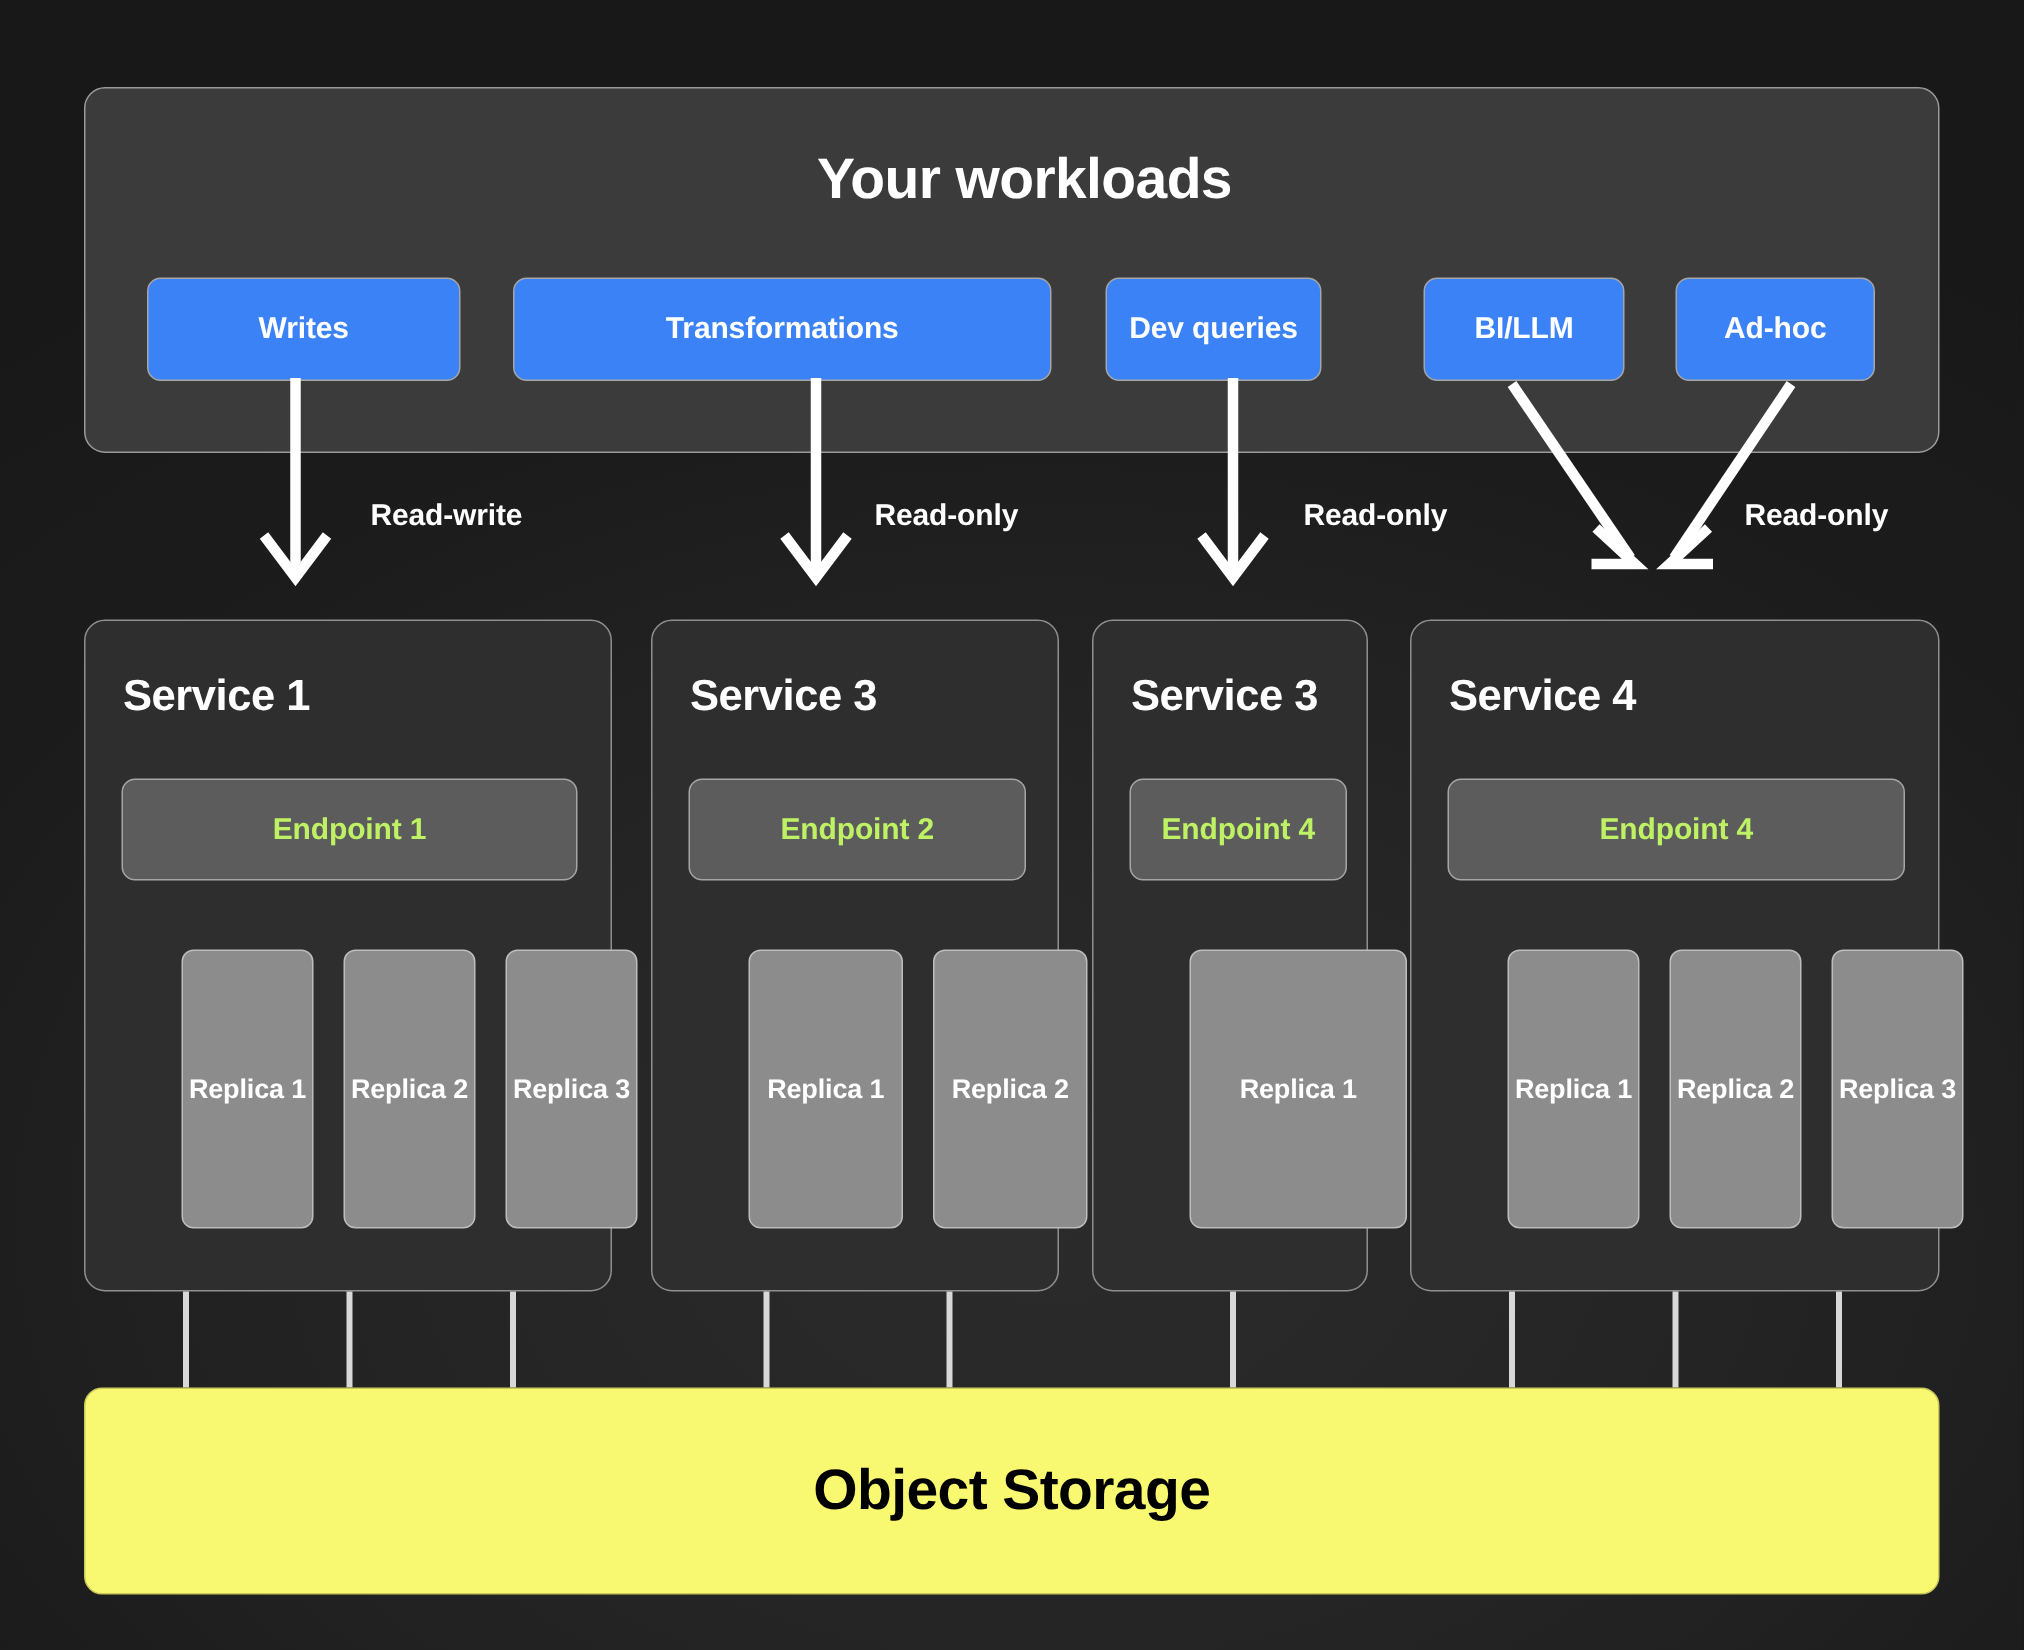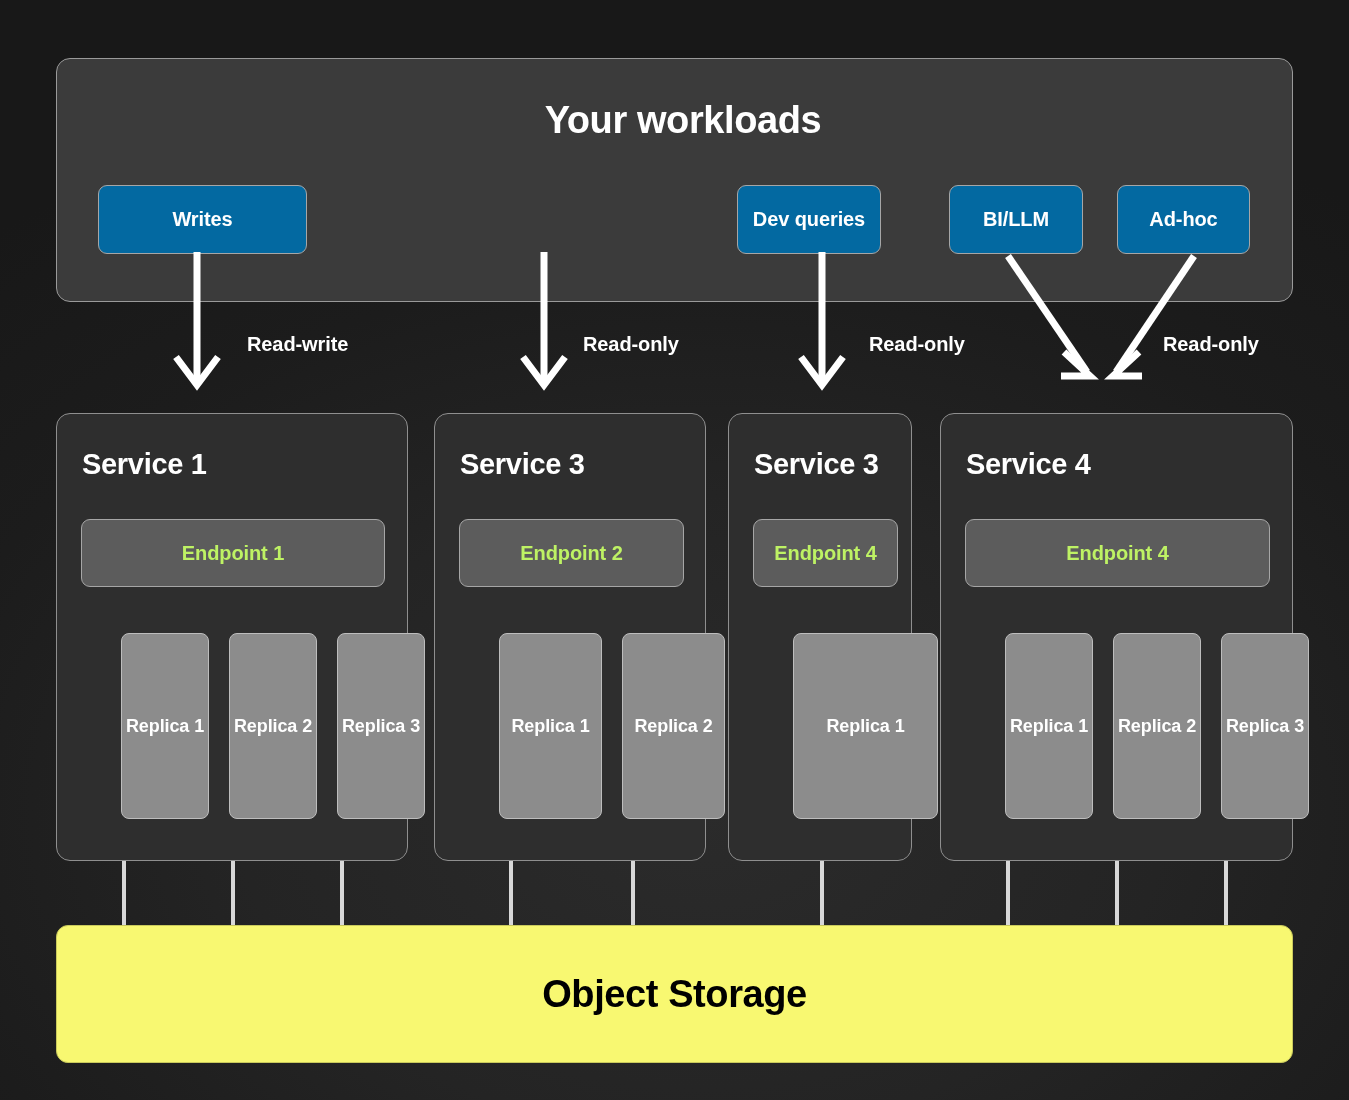--- a/index.html
+++ b/index.html
@@ -40,21 +40,21 @@
     color: #ffffff;
     font-size: 38px;
     font-weight: bold;
     letter-spacing: -0.4px;
     padding-left: 17px;
   }
   .chip {
     position: absolute;
     top: 126px;
     height: 69px;
-    background: #0369a1;
+    background: #3b82f6;
     border: 1px solid #a6a6a6;
     border-radius: 9px;
     box-sizing: border-box;
     display: flex;
     align-items: center;
     justify-content: center;
     color: #ffffff;
     font-size: 20px;
     font-weight: bold;
     letter-spacing: -0.1px;
@@ -194,20 +194,21 @@
 </head>
 <body>
 
 <div id="stage">
 
   <div class="workloads-panel">
     <div class="workloads-title">Your workloads</div>
 
     <div class="chip" id="chip-writes">Writes</div>
 
+    <div class="chip" id="chip-transformations">Transformations</div>
 
     <div class="chip" id="chip-devqueries">Dev queries</div>
 
     <div class="chip" id="chip-billm">BI/LLM</div>
 
     <div class="chip" id="chip-adhoc">Ad-hoc</div>
   </div>
 
   <svg id="arrow-layer" viewBox="0 0 1349 1100">
     <g stroke="#ffffff" stroke-width="7" fill="none" stroke-linecap="butt" stroke-linejoin="miter">

